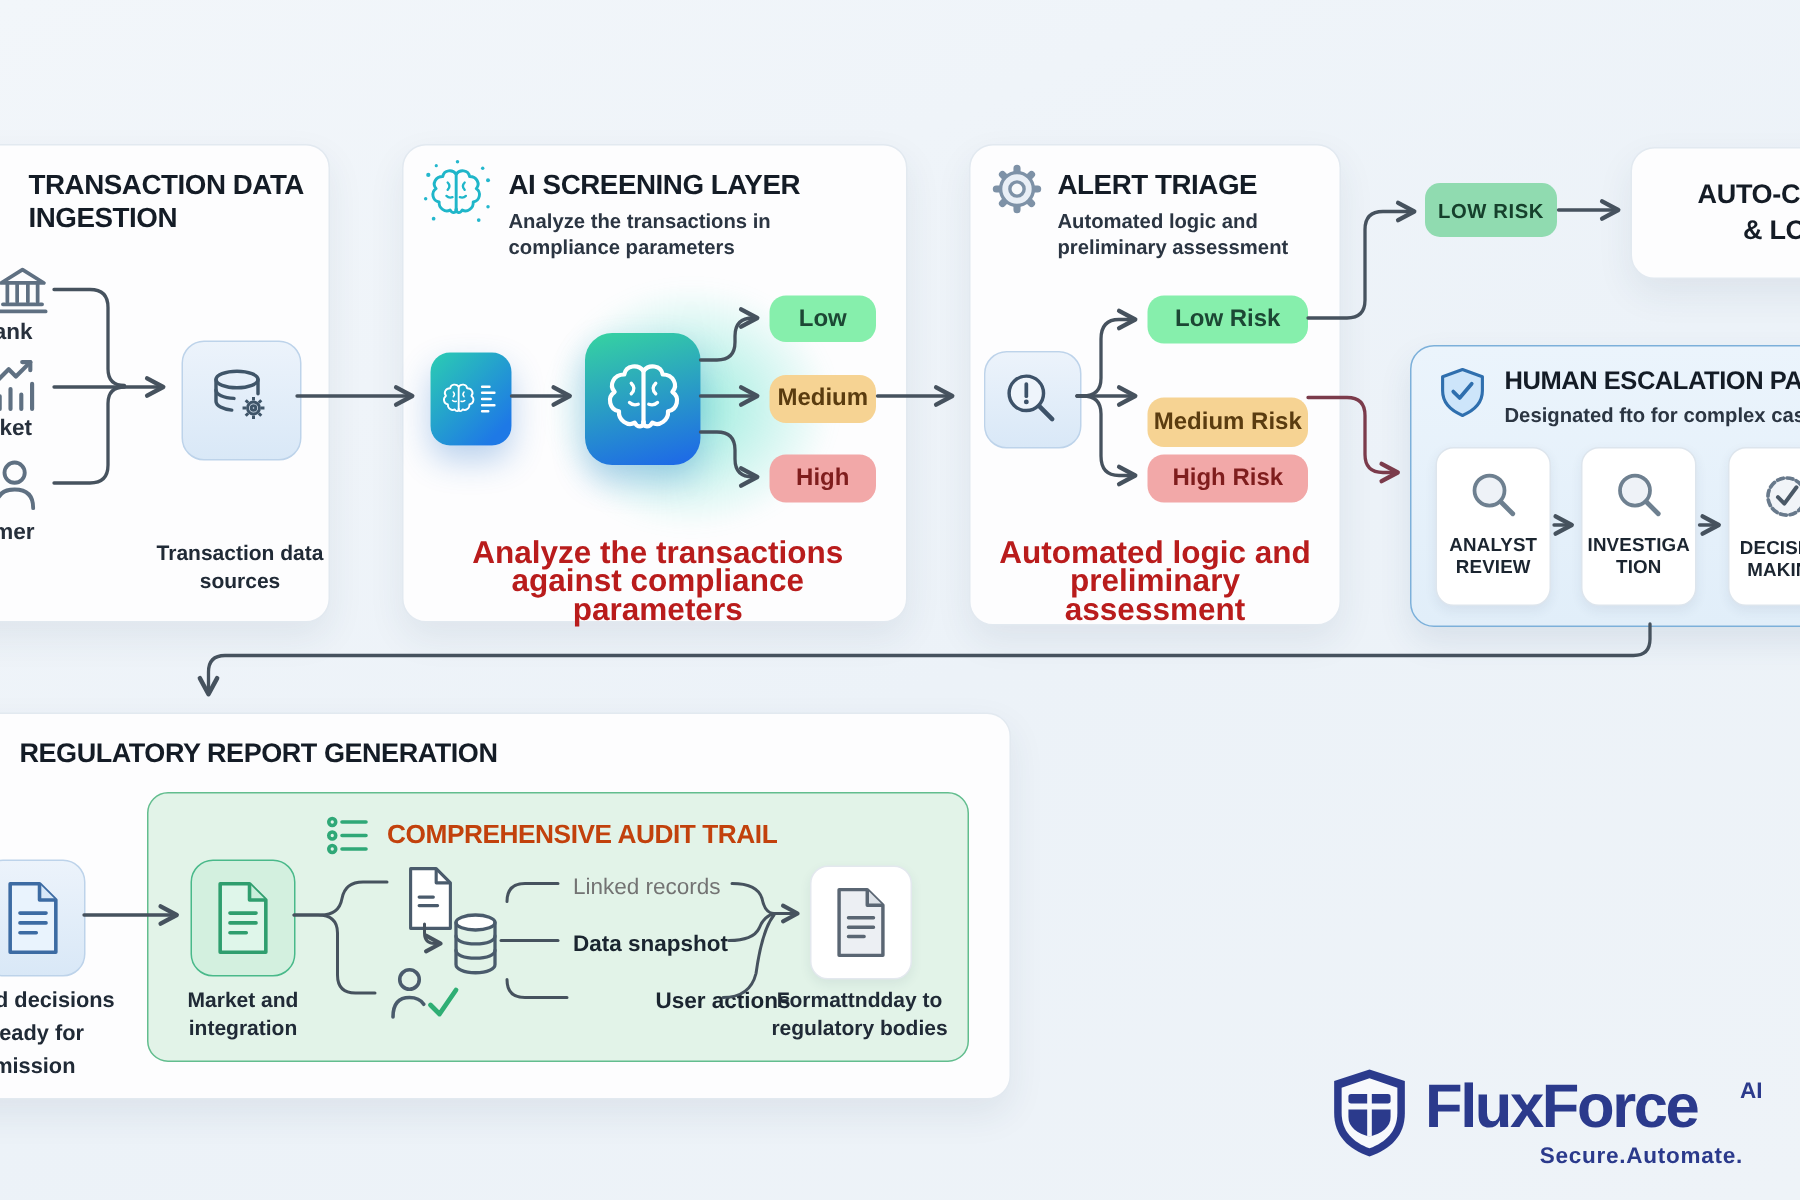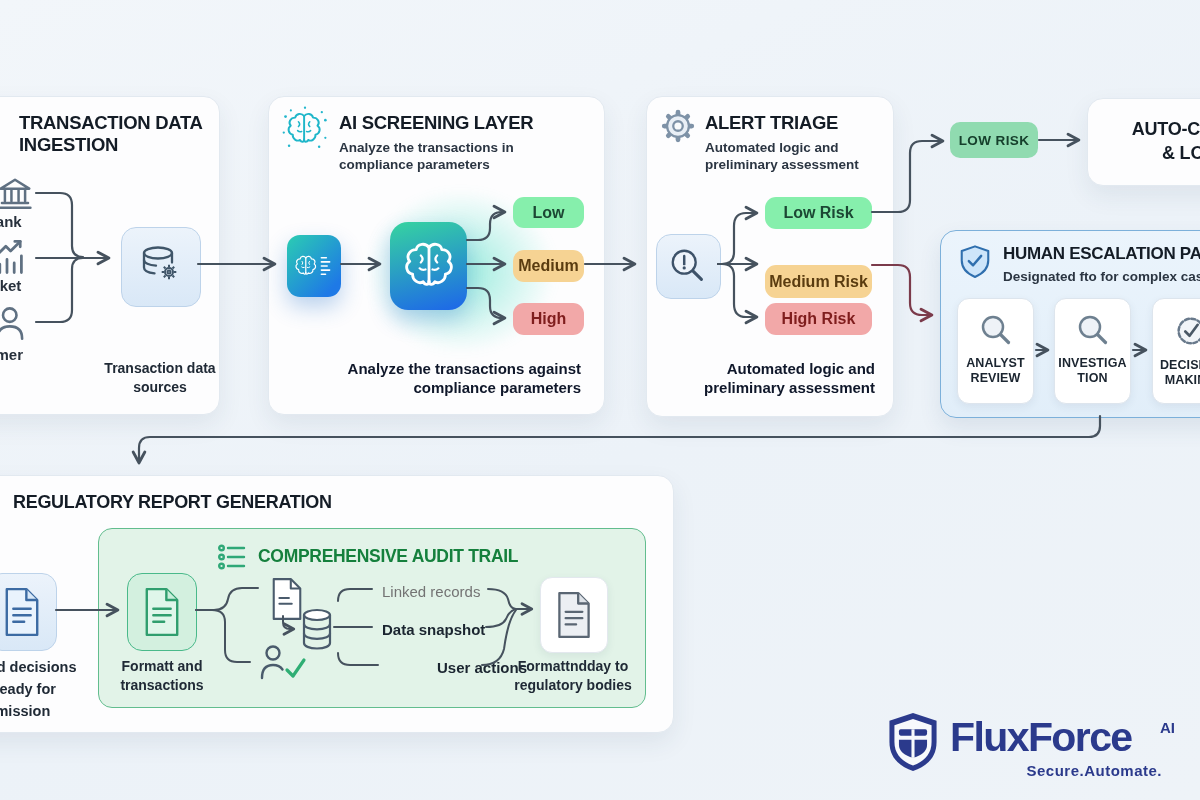--- a/index.html
+++ b/index.html
@@ -4,21 +4,21 @@
 <style>
   html,body{margin:0;padding:0;background:#e9eff5;}
   .stage{position:relative;width:1200px;height:800px;overflow:hidden;
     background:linear-gradient(155deg,#f2f6fa 0%,#ecf2f8 55%,#eef3f8 100%);
     font-family:"Liberation Sans",sans-serif;color:#1c2530;}
   .abs{position:absolute;}
   .card{position:absolute;background:#fdfdfe;border:1px solid #e2e9f0;border-radius:16px;
     box-shadow:0 10px 24px rgba(44,62,88,.08);}
   .card-title{position:absolute;font-weight:700;font-size:18.5px;letter-spacing:-.3px;color:#141c26;line-height:22px;}
   .card-sub{position:absolute;font-weight:600;font-size:13.5px;color:#2b3542;line-height:17px;}
-  .caption{position:absolute;font-weight:700;font-size:15px;color:#0f172a;text-align:right;line-height:19px;}
+  .caption{position:absolute;font-weight:700;font-size:21px;color:#b91c1c;text-align:center;line-height:19px;}
   .pill{position:absolute;display:flex;align-items:center;justify-content:center;border-radius:11px;
     font-weight:700;font-size:16px;}
   .pill.green{background:#86efac;color:#1c4734;}
   .pill.amber{background:#f6d393;color:#5a3c10;}
   .pill.red{background:#f2a8a8;color:#7f1d1d;}
   .node{position:absolute;display:flex;align-items:center;justify-content:center;border-radius:15px;}
   .node.blue{background:linear-gradient(#ecf3fb,#d9e8f7);border:1.5px solid #bdd3ea;}
   .node.greenb{background:#d3f0df;border:1.6px solid #49b98a;}
   .node.white{background:#ffffff;border:1px solid #e3e8ee;box-shadow:0 3px 8px rgba(40,60,90,.08);}
   .node-label{position:absolute;text-align:center;font-weight:700;font-size:14px;color:#202a36;line-height:19px;}
@@ -232,21 +232,21 @@
 
     <div class="panel-green" style="left:137px;top:52px;width:546px;height:178px;">
       <svg class="abs" style="left:118px;top:14px;" width="30" height="28" viewBox="0 0 30 28">
         <g fill="none" stroke="#2fa877" stroke-width="2.4" stroke-linecap="round">
           <circle cx="4.5" cy="5" r="2.3"></circle>
             <circle cx="4.5" cy="14" r="2.3"></circle>
             <circle cx="4.5" cy="23" r="2.3"></circle>
           <path d="M11 5 H27 M11 14 H27 M11 23 H27"></path>
         </g>
       </svg>
-      <div class="card-title nowrap" style="left:159px;top:16px;font-size:17.5px;color:#15803d;">COMPREHENSIVE AUDIT TRAIL</div>
+      <div class="card-title nowrap" style="left:159px;top:16px;font-size:17.5px;color:#c2410c;">COMPREHENSIVE AUDIT TRAIL</div>
 
       <svg class="abs" style="left:170px;top:48px;" width="36" height="44" viewBox="0 0 38 46">
         <path d="M5 2 H23 L33 12 V44 H5 Z" fill="#ffffff" stroke="#4a5b6c" stroke-width="2.2" stroke-linejoin="round"></path>
         <path d="M23 2 V12 H33" fill="none" stroke="#4a5b6c" stroke-width="2.2" stroke-linejoin="round"></path>
         <path d="M11 22 H21 M11 28 H24" fill="none" stroke="#4a5b6c" stroke-width="2.2" stroke-linecap="round"></path>
       </svg>
       <svg class="abs" style="left:199px;top:78px;" width="38" height="46" viewBox="0 0 38 46">
         <g fill="#ffffff" stroke="#4a5b6c" stroke-width="2.2" stroke-linecap="round">
           <ellipse cx="19" cy="8" rx="13" ry="5"></ellipse>
           <path d="M6 8 V36 C6 39 11 41.5 19 41.5 C27 41.5 32 39 32 36 V8" fill="none"></path>
@@ -285,21 +285,21 @@
     </div>
     <div class="node-label" style="left:-30px;top:180px;width:158px;font-size:14.5px;line-height:22px;">Finalized decisions and ready for submission</div>
 
     <div class="node greenb" style="left:166px;top:97px;width:68px;height:76px;">
       <svg width="42" height="50" viewBox="0 0 38 46">
         <path d="M5 2 H23 L33 12 V44 H5 Z" fill="#dff6ea" stroke="#2f9e6e" stroke-width="2.2" stroke-linejoin="round"></path>
         <path d="M23 2 V12 H33" fill="#c8eeda" stroke="#2f9e6e" stroke-width="2.2" stroke-linejoin="round"></path>
         <path d="M11 20 H27 M11 26 H27 M11 32 H21" fill="none" stroke="#2f9e6e" stroke-width="2.2" stroke-linecap="round"></path>
       </svg>
     </div>
-    <div class="node-label" style="left:145px;top:181px;width:112px;">Formatt and transactions</div>
+    <div class="node-label" style="left:145px;top:181px;width:112px;">Market and integration</div>
   </div>
 
   <div>
     <svg class="abs" style="left:884px;top:710px;" width="58" height="64" viewBox="0 0 64 70">
       <path d="M32 3 L58 11.5 V35 C58 52 47.5 61.5 32 67 C16.5 61.5 6 52 6 35 V11.5 Z" fill="#2b3a8c"></path>
       <path d="M32 9.5 L52.5 16.5 V35 C52.5 48.5 44 56.5 32 61 C20 56.5 11.5 48.5 11.5 35 V16.5 Z" fill="#f7f9fc"></path>
       <rect x="16.5" y="21" width="31" height="7" rx="2" fill="#2b3a8c"></rect>
       <path d="M16.5 32.5 H47.5 V38 C47.5 45.5 41 50 32 52.5 C23 50 16.5 45.5 16.5 38 Z" fill="#2b3a8c"></path>
       <rect x="30.3" y="21" width="3.4" height="31.5" fill="#f7f9fc"></rect>
     </svg>

